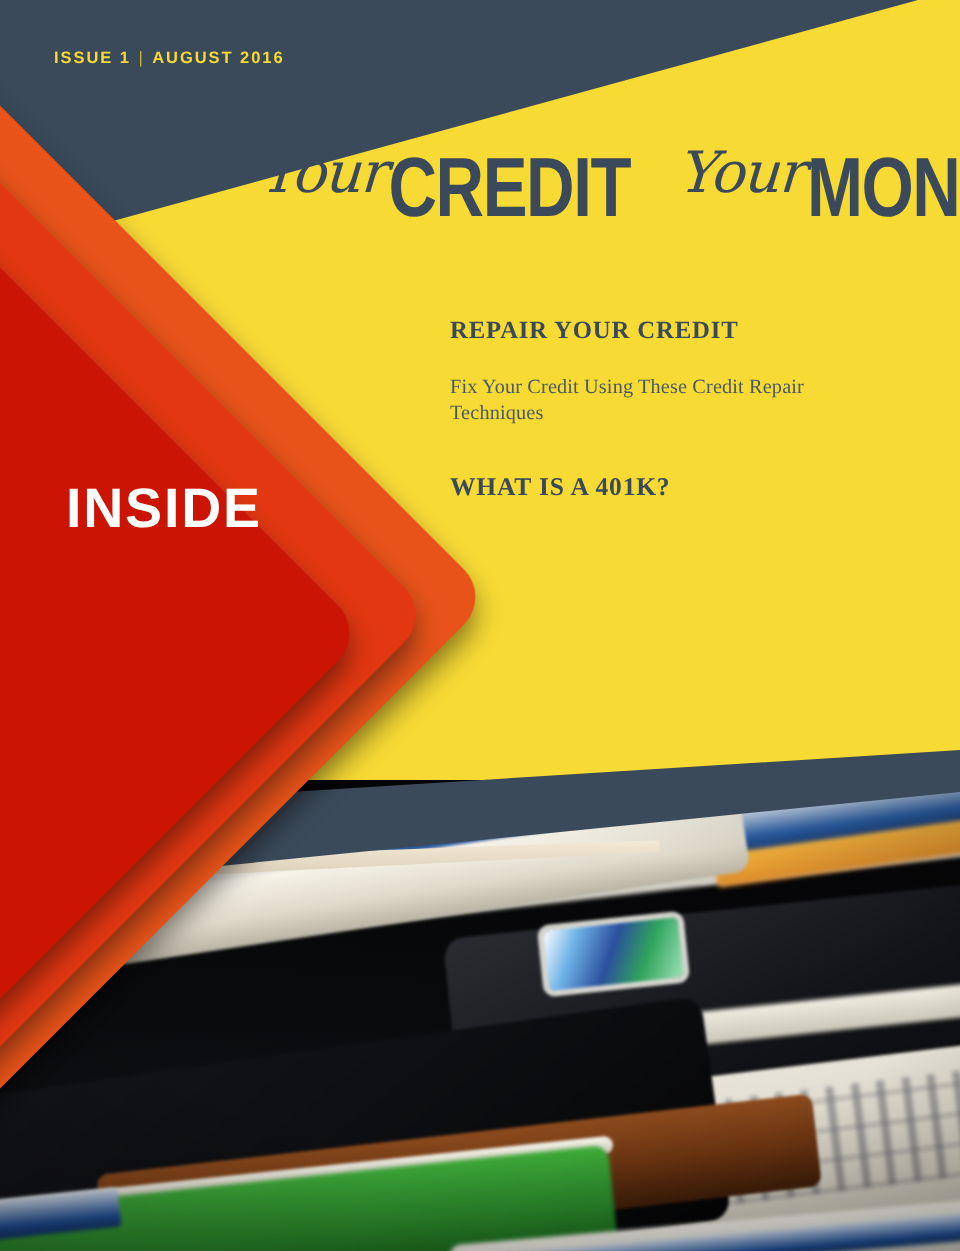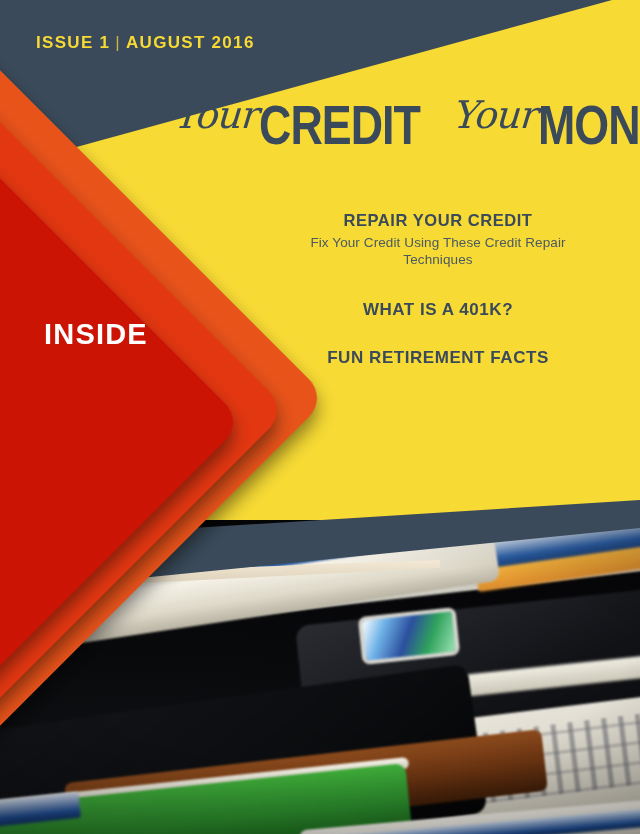--- a/index.html
+++ b/index.html
@@ -157,31 +157,31 @@
   }
   .chev-1{ 
     left:-384px;top:162px;width:520px;height:520px;
     background:#CC1405;
     transform:rotate(45deg);
   }
 
   .inside-label{
     position:absolute;left:44px;top:318px;
     color:#ffffff;
-    font-size:29px;
+    font-size:37px;
     font-weight:bold;
     letter-spacing:1.2px;
     font-family:"Liberation Sans",sans-serif;
   }
 
   
   .issue-line{
     position:absolute;left:36px;top:33px;
     color:#F7DA34;
-    font-size:17px;
+    font-size:11px;
     font-weight:bold;
     letter-spacing:1.3px;
     white-space:nowrap;
   }
   .issue-sep{color:#F7DA34;opacity:.75;padding:0 5px;font-weight:normal;}
 
   
   .masthead{
     position:absolute;left:176px;top:92px;
     white-space:nowrap;
@@ -205,39 +205,40 @@
     letter-spacing:-1.2px;
     display:inline-block;
     transform:scaleX(.80);
     transform-origin:left bottom;
     margin-right:-10px;
   }
   .mh-gap{display:inline-block;width:4px;}
 
   
   .articles{
-    position:absolute;right:52px;top:210px;
+    position:absolute;right:40px;top:210px;
     width:300px;
-    text-align:center;
+    text-align:left;
     color:#3A4A5A;
+    font-family:Liberation Serif, serif;
   }
   .art{margin-bottom:22px;}
   .art-title{
     font-size:16.5px;
     font-weight:bold;
     letter-spacing:.55px;
     color:#3A4A5A;
     line-height:1.25;
   }
   .art-sub{
     font-size:13.5px;
     font-weight:normal;
     color:#4a5a63;
     line-height:1.32;
-    margin-top:3px;
+    margin-top:18px;
     letter-spacing:.1px;
   }
   .art.solo{margin-bottom:26px;}
   .art.solo .art-title{font-size:17px;}
   .sp-401k{margin-top:30px;}
   .sp-fun{margin-top:20px;}
 </style>
 </head>
 <body>
 
@@ -297,19 +298,16 @@
       <div class="art-sub">Fix Your Credit Using These Credit Repair Techniques</div>
     </div>
 
     <div class="art">
     </div>
 
     <div class="art solo sp-401k">
       <div class="art-title">WHAT IS A 401K?</div>
     </div>
 
-    <div class="art solo sp-fun">
-      <div class="art-title">FUN RETIREMENT FACTS</div>
-    </div>
 
   </div>
 
 </div>
 
 </body></html>

